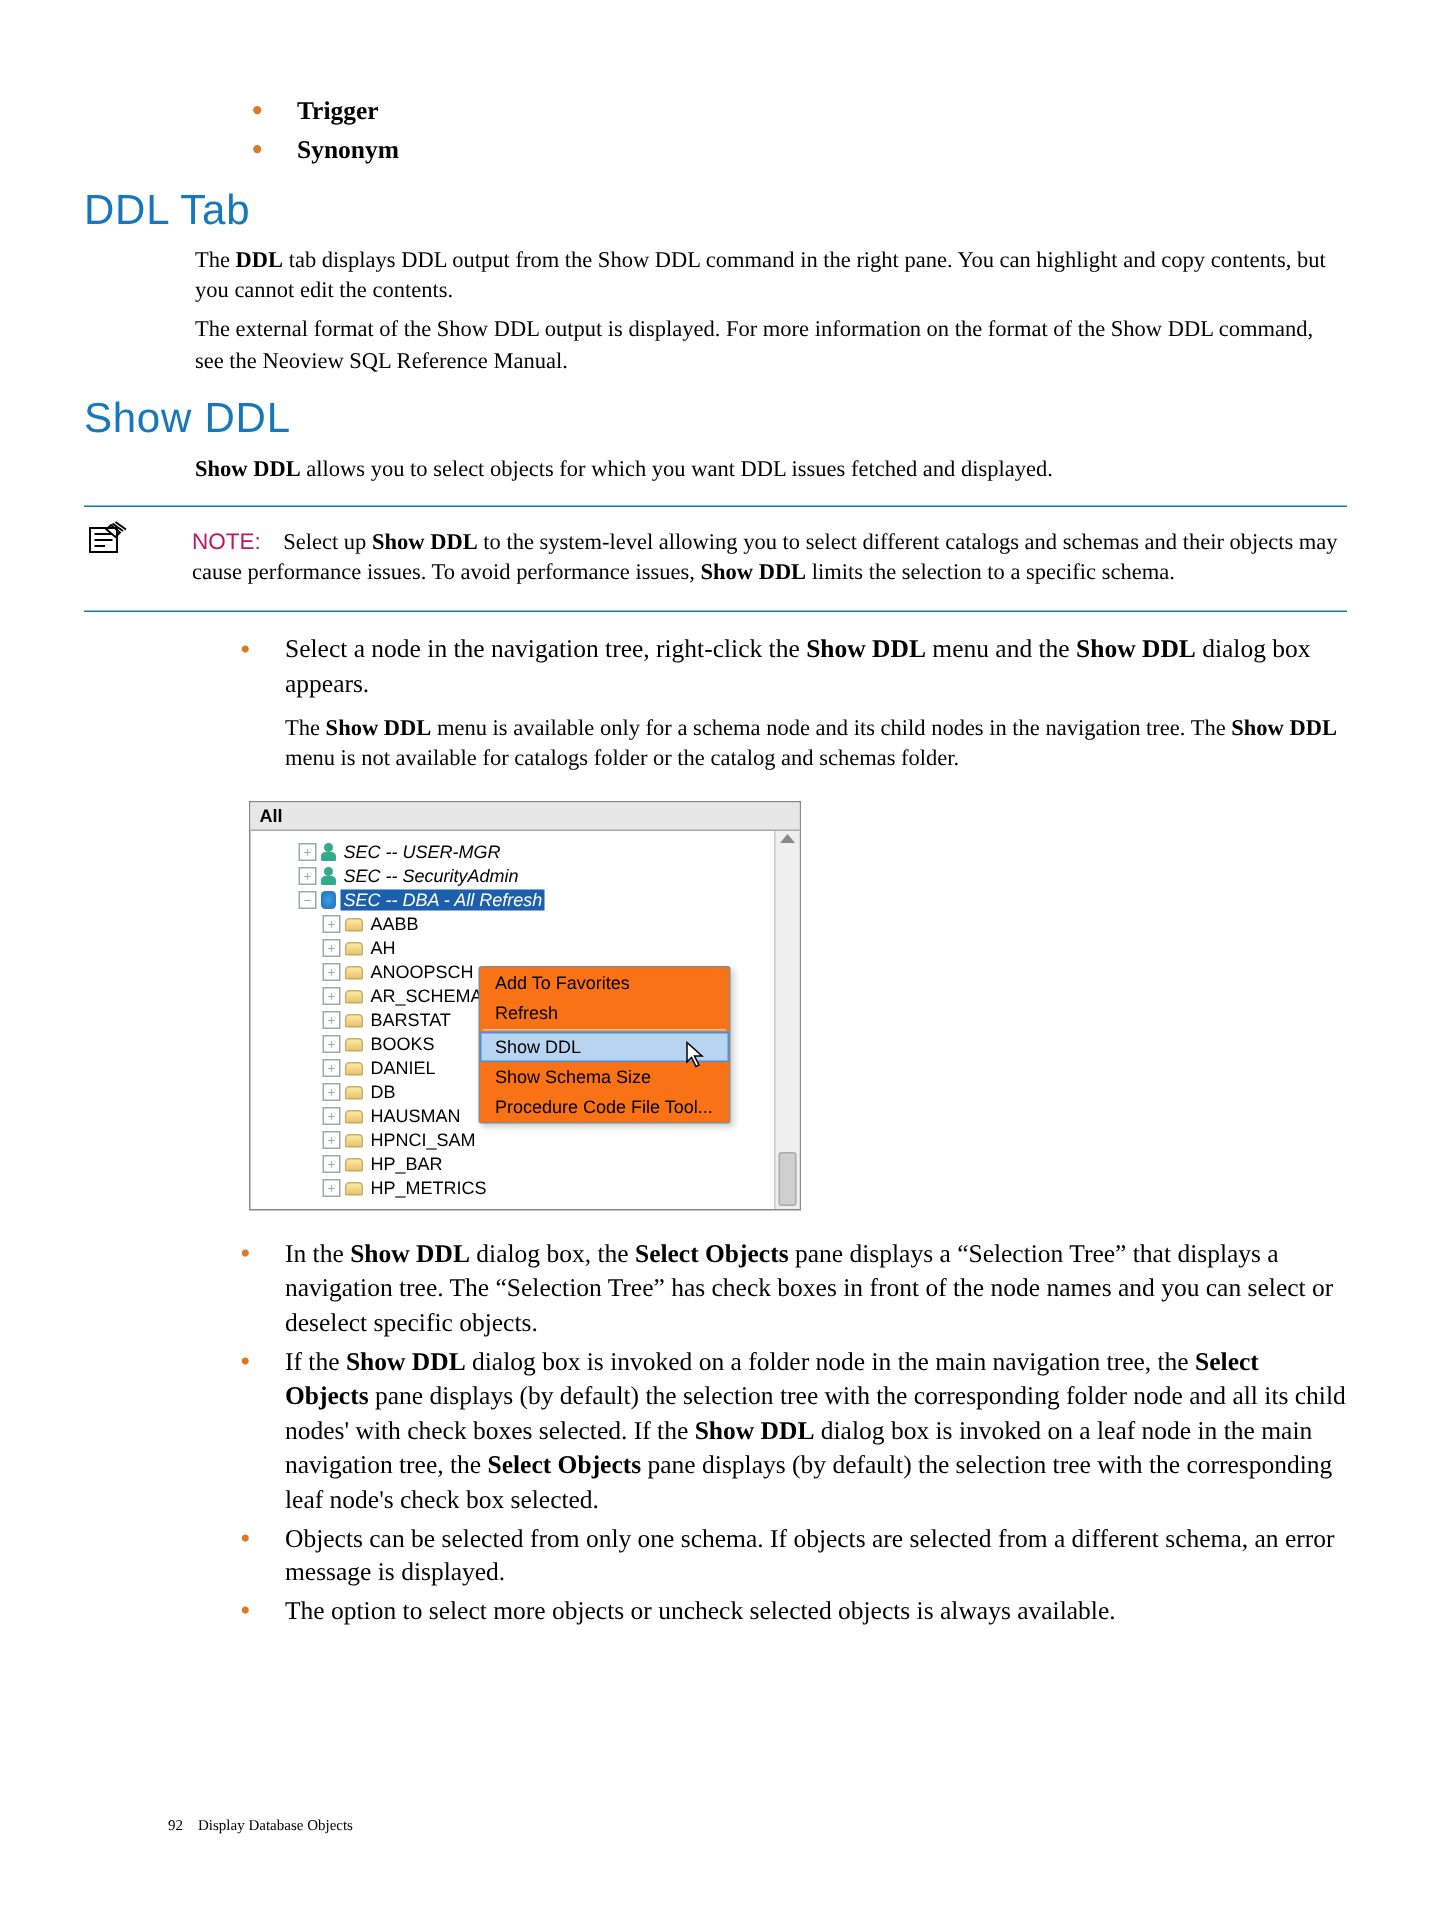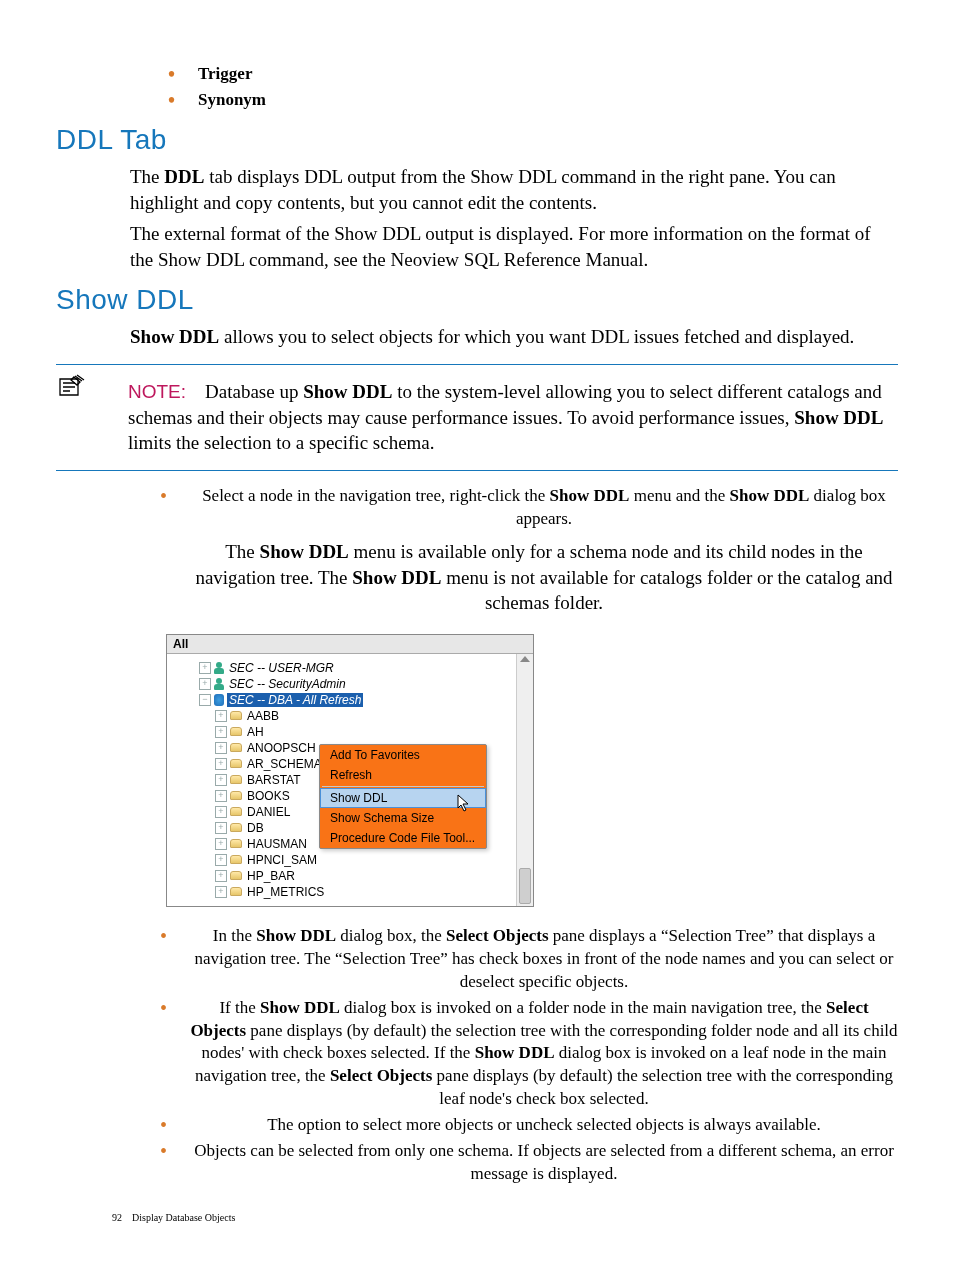--- a/index.html
+++ b/index.html
@@ -12,23 +12,23 @@
   }
   .heading{
     font-family:"Segoe UI","Arial Narrow",Arial,sans-serif;
     font-weight:300;
     color:#1677bb;
     font-size:28px;
     margin:12px 0 8px 0;
     letter-spacing:.5px;
   }
   .body-indent{margin-left:74px;}
-  .p{font-size:19px;line-height:1.35;margin:6px 0;}
+  .p{font-size:15px;line-height:1.35;margin:6px 0;}
   ul.bul{list-style:none;margin:4px 0 10px 30px;padding:0;}
-  ul.bul>li{position:relative;padding-left:30px;margin:3px 0;font-size:17px;line-height:1.35;text-align:center;}
+  ul.bul>li{position:relative;padding-left:30px;margin:3px 0;font-size:17px;line-height:1.35;}
   ul.bul>li::before{
     content:"•";position:absolute;left:0;top:1px;color:#d97a2a;font-size:20px;line-height:1;
   }
   ul.sub-bul{list-style:none;margin:0 0 12px 112px;padding:0;}
   ul.sub-bul>li{position:relative;padding-left:30px;margin:3px 0;font-size:17px;line-height:1.35;font-weight:bold;}
   ul.sub-bul>li::before{
     content:"•";position:absolute;left:0;top:1px;color:#d97a2a;font-size:20px;line-height:1;
   }
   .bold{font-weight:bold;}
   .ital{}
@@ -110,21 +110,21 @@
     <svg width="30" height="28" viewBox="0 0 30 28">
       <path d="M4 6 L22 6 L22 22 L4 22 Z"></path>
       <path d="M7 10 L19 10 M7 14 L19 14 M7 18 L14 18"></path>
       <path d="M19 3 L26 8 M21 2 L28 7"></path>
       <path d="M18 4 L24 9 L21 12 L15 7 Z"></path>
     </svg>
   </div>
   <div class="note-text">
     <p class="p">
       <span class="note-label">NOTE:</span>
-      &nbsp;&nbsp;&nbsp;<span>Database up </span><span class="bold">Show DDL</span><span> to the system-level allowing you to select different catalogs and schemas and their objects may cause performance issues. To avoid performance issues, </span><span class="bold">Show DDL</span><span> limits the selection to a specific schema.</span>
+      &nbsp;&nbsp;&nbsp;<span>Select up </span><span class="bold">Show DDL</span><span> to the system-level allowing you to select different catalogs and schemas and their objects may cause performance issues. To avoid performance issues, </span><span class="bold">Show DDL</span><span> limits the selection to a specific schema.</span>
     </p>
   </div>
 </div>
 
 <div class="body-indent">
   <ul class="bul">
     <li>
       <span>Select a node in the navigation tree, right-click the </span><span class="bold">Show DDL</span><span> menu and the </span><span class="bold">Show DDL</span><span> dialog box appears.</span>
       <p class="p" style="margin-top:8px;">
         <span>The </span><span class="bold">Show DDL</span><span> menu is available only for a schema node and its child nodes in the navigation tree. The </span><span class="bold">Show DDL</span><span> menu is not available for catalogs folder or the catalog and schemas folder.</span>
@@ -251,22 +251,22 @@
 </div>
 
 <div class="body-indent">
   <ul class="bul">
     <li>
       <span>In the </span><span class="bold">Show DDL</span><span> dialog box, the </span><span class="bold">Select Objects</span><span> pane displays a “Selection Tree” that displays a navigation tree. The “Selection Tree” has check boxes in front of the node names and you can select or deselect specific objects.</span>
     </li>
     <li>
       <span>If the </span><span class="bold">Show DDL</span><span> dialog box is invoked on a folder node in the main navigation tree, the </span><span class="bold">Select Objects</span><span> pane displays (by default) the selection tree with the corresponding folder node and all its child nodes' with check boxes selected. If the </span><span class="bold">Show DDL</span><span> dialog box is invoked on a leaf node in the main navigation tree, the </span><span class="bold">Select Objects</span><span> pane displays (by default) the selection tree with the corresponding leaf node's check box selected.</span>
     </li>
+    <li>Objects can be selected from only one schema. If objects are selected from a different schema, an error message is displayed.</li>
     <li>The option to select more objects or uncheck selected objects is always available.</li>
-    <li>Objects can be selected from only one schema. If objects are selected from a different schema, an error message is displayed.</li>
   </ul>
 </div>
 
 <div class="footer">
   <span>92</span>&nbsp;&nbsp;&nbsp;&nbsp;<span>Display Database Objects</span>
 </div>
 
 </div>
 
 </body></html>

